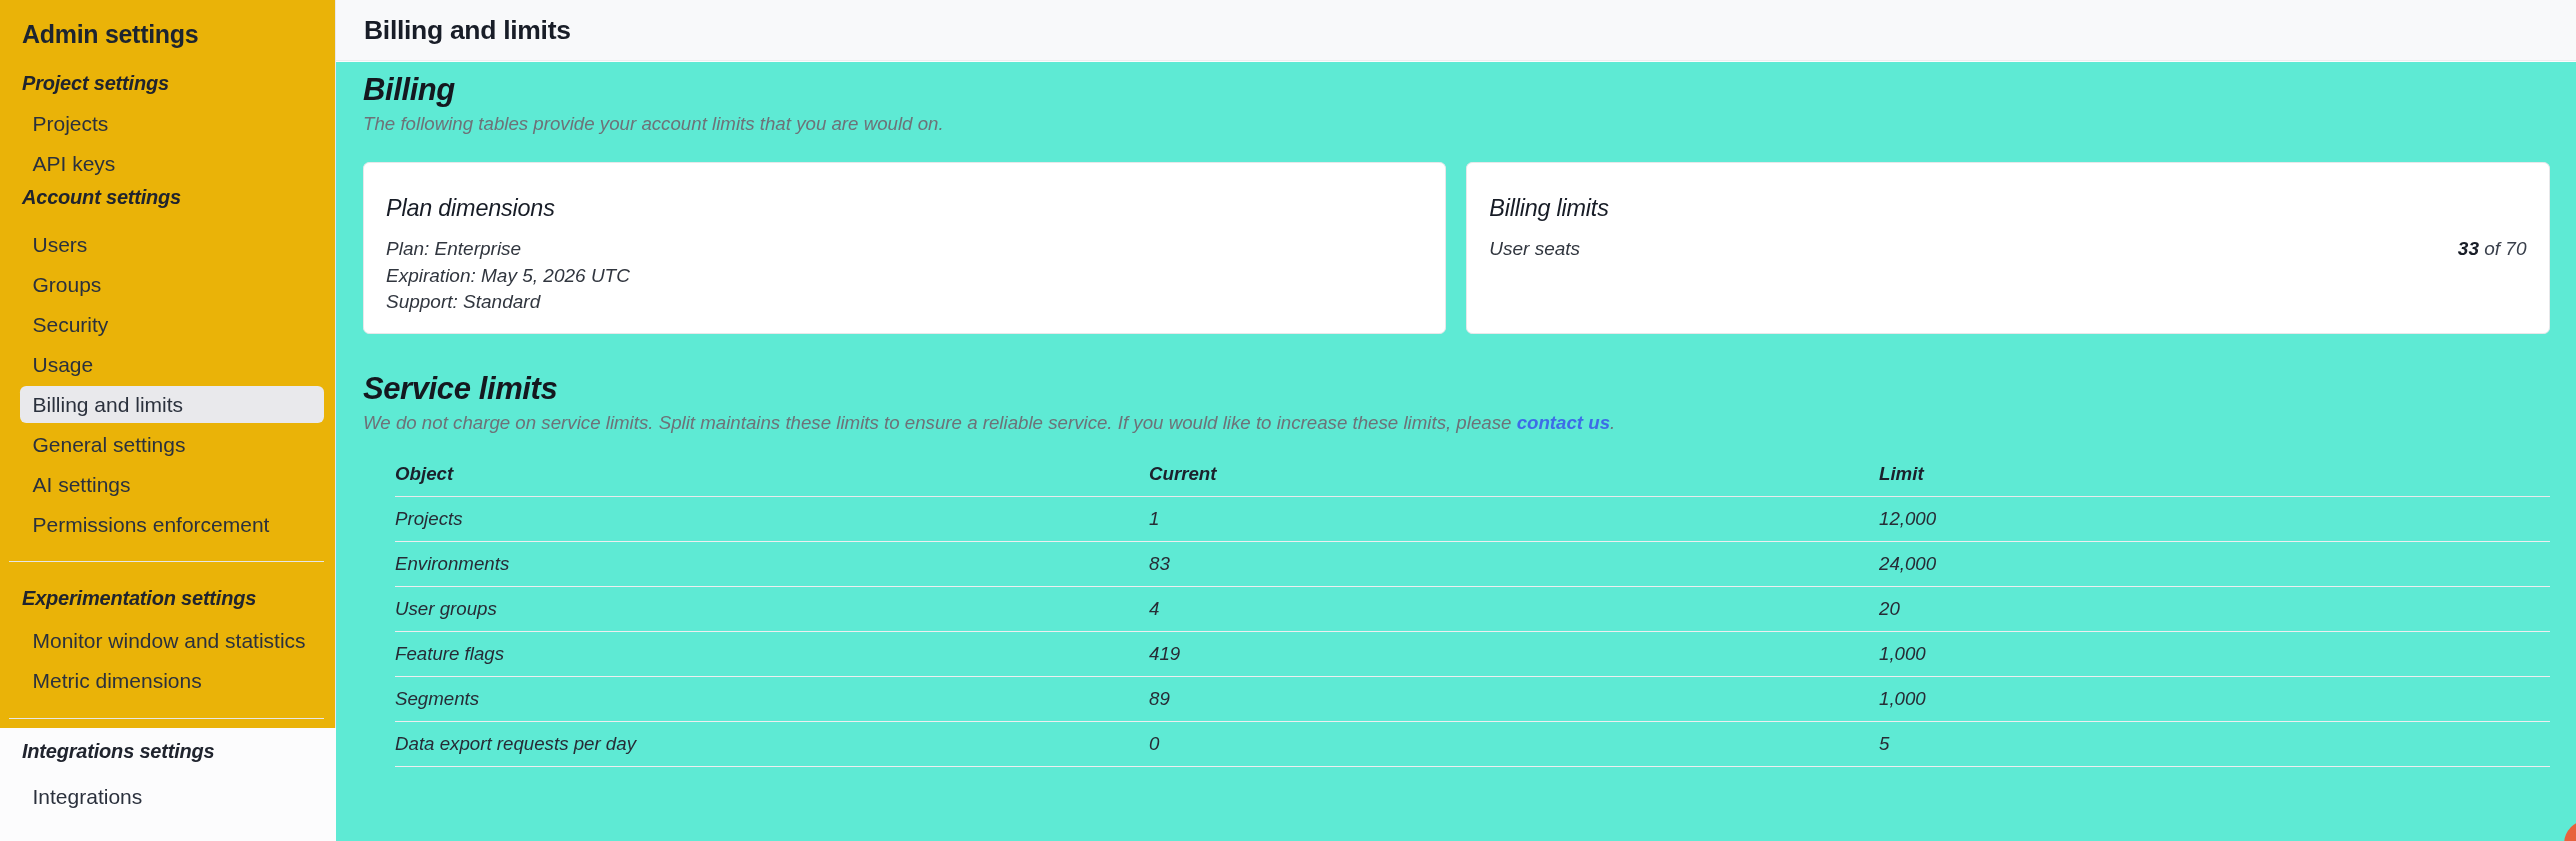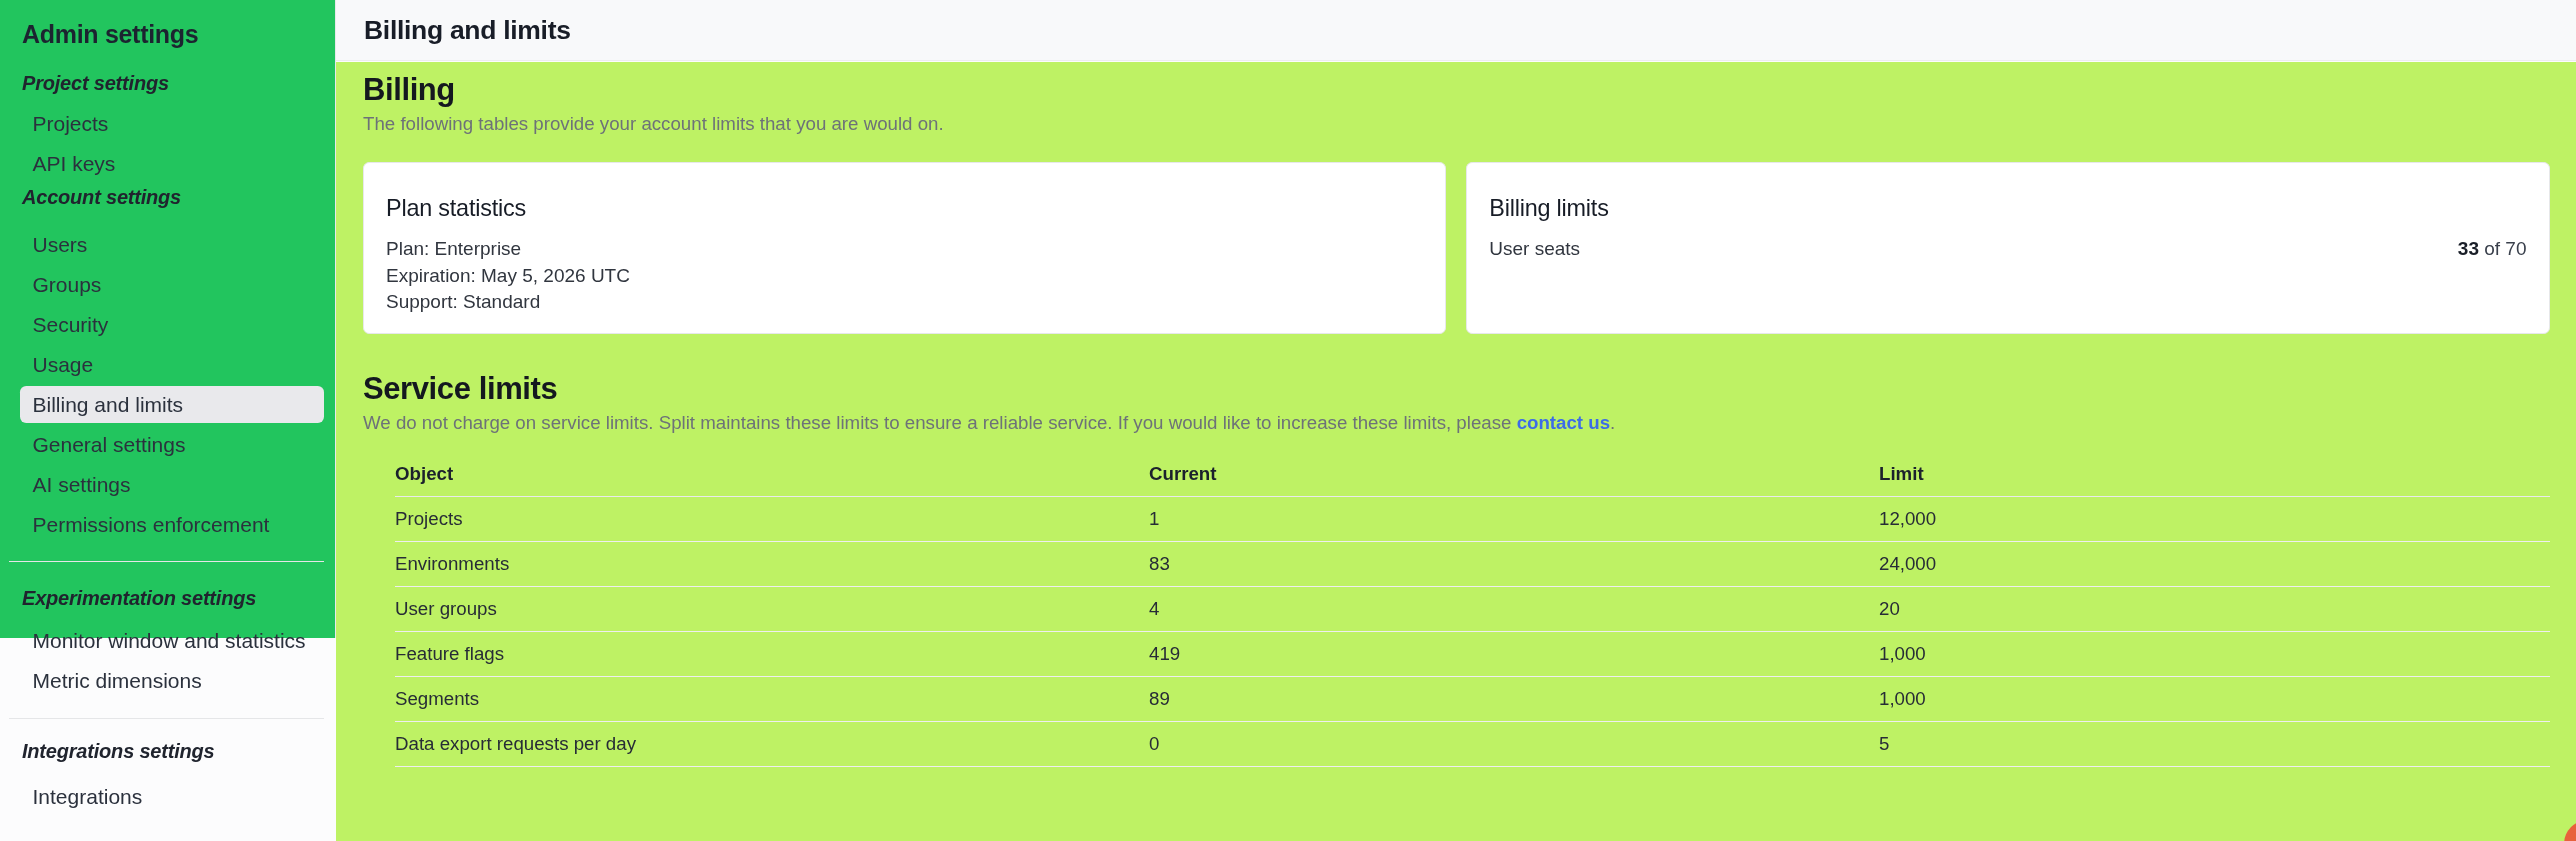--- a/index.html
+++ b/index.html
@@ -5,22 +5,22 @@
   html,body{margin:0;padding:0;}
   body{
     width:2576px;height:842px;position:relative;overflow:hidden;
     background:#fcfcfd;
     font-family:"Liberation Sans",sans-serif;
     color:#1f2430;
     -webkit-font-smoothing:antialiased;
   }
   
   .sidebar{
-    position:absolute;left:0;top:0;width:336px;height:638px;
-    background:#22c55e;border-right:1.6px solid #e8e9eb;box-sizing:border-box;
+    position:absolute;left:0;top:0;width:336px;height:728px;
+    background:#eab308;border-right:1.6px solid #e8e9eb;box-sizing:border-box;
   }
   .sidebar-title{
     margin:18.7px 0 0 22px;font-size:25px;font-weight:700;line-height:30px;
     color:#1c2430;letter-spacing:-0.3px;
   }
   .side-sec-heading{
     margin:0 0 0 22px;font-size:20px;font-weight:700;line-height:23.4px;
     color:#20242e;letter-spacing:-0.2px;font-style:italic;
   }
   .sec1{margin-top:23.4px}
@@ -48,21 +48,21 @@
     background:#f8f9fa;border-bottom:1.6px solid #ededef;box-sizing:border-box;
     display:flex;align-items:center;padding-left:28px;
   }
   .page-title{
     font-size:26.5px;font-weight:600;color:#181d27;letter-spacing:-0.3px;margin:0;
   }
 
   
   .content{
     position:absolute;left:336px;top:62px;right:0;bottom:0;
-    padding:0 26.5px 0 27px;background:#bef264;box-sizing:border-box;
+    padding:0 26.5px 0 27px;background:#5eead4;box-sizing:border-box;font-style:italic;
   }
   .sec-heading{
     margin:0;font-size:31px;font-weight:700;line-height:34px;color:#14181f;
     letter-spacing:-0.4px;
   }
   .billing-heading{margin-top:11px}
   .sec-desc{
     margin:4.7px 0 0 0;font-size:18.7px;line-height:23.4px;color:#6d7278;
   }
   .cards-row{display:flex;gap:20px;margin-top:27px;}
@@ -182,21 +182,21 @@
   <h1 class="page-title">Billing and limits</h1>
 </header>
 
 <main class="content">
 
   <h2 class="sec-heading billing-heading">Billing</h2>
   <p class="sec-desc">The following tables provide your account limits that you are would on.</p>
 
   <div class="cards-row">
     <section class="card">
-      <h3 class="card-title">Plan statistics</h3>
+      <h3 class="card-title">Plan dimensions</h3>
       <div class="card-body">
 
       <div class="plan-line">Plan: Enterprise</div>
           <div class="plan-line">Expiration: May 5, 2026 UTC</div>
           <div class="plan-line">Support: Standard</div>
         </div>
     </section>
 
     <section class="card">
       <h3 class="card-title">Billing limits</h3>

